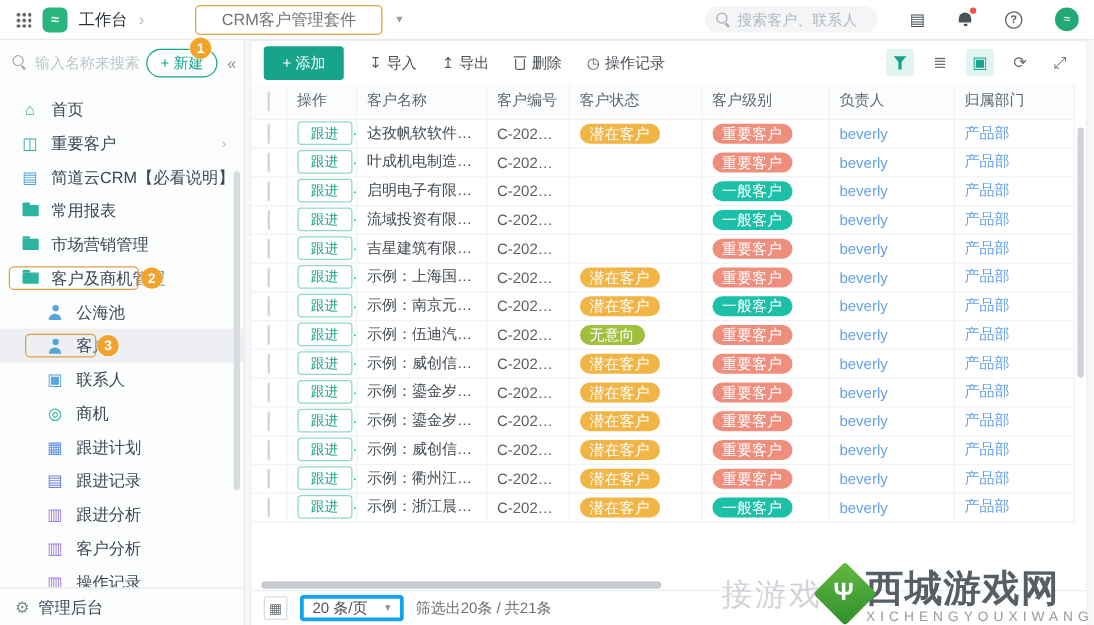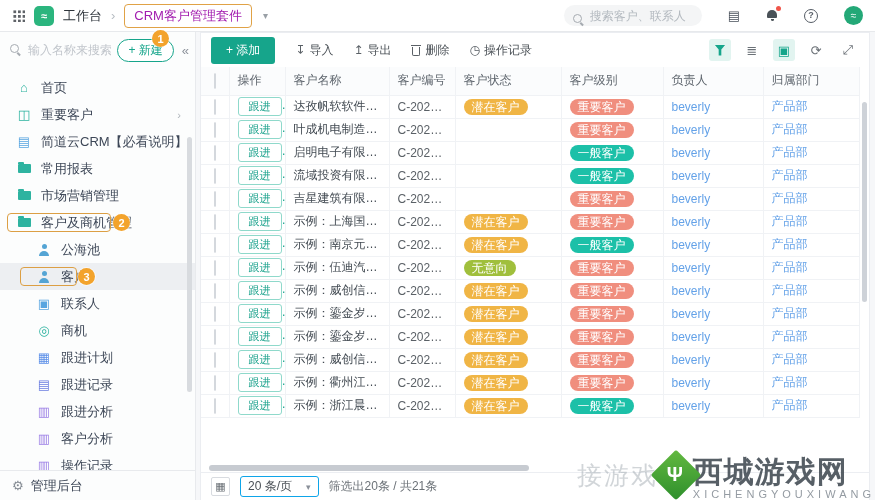--- a/index.html
+++ b/index.html
@@ -6,26 +6,26 @@
   html,body { width:875px; height:500px; overflow:hidden; }
   body { font-family:"Liberation Sans","DejaVu Sans",sans-serif; background:#fff; position:relative; font-size:12px; color:#3f464d; }
 
   
   .topbar { height:32px; background:#fff; border-bottom:1px solid #e7e9ec; display:flex; align-items:center; padding:0 12px; position:relative; z-index:10; }
   .tb-left { display:flex; align-items:center; gap:9px; }
   .i-griddots { width:13px; height:13px; background-image:radial-gradient(circle,#5f6368 1.3px,transparent 1.4px); background-size:4.6px 4.6px; background-position:.5px .5px; }
   .app-logo { width:20px; height:20px; border-radius:5px; background:#2bb57e; color:#fff; font-size:11px; display:flex; align-items:center; justify-content:center; font-weight:bold; }
   .tb-appname { font-size:13px; color:#2d333a; }
   .tb-sep { color:#b6bcc2; font-size:13px; }
-  .suite-box { border:1px solid #e0a246; border-radius:4px; padding:2px 9px; font-size:13px; color:#a21caf; background:#fff; }
+  .suite-box { border:1px solid #e0a246; border-radius:4px; padding:2px 20px; font-size:13px; color:#737373; background:#fff;margin-left:32px; }
   .tb-caret { color:#9aa0a6; font-size:10px; margin-left:2px; }
   .tb-right { margin-left:auto; display:flex; align-items:center; gap:26px; }
   .tb-search { width:138px; height:21px; background:#f4f5f6; border:none; border-radius:11px; padding:0 10px 0 26px; font-size:12px; color:#555; outline:none; font-family:inherit; }
   .tb-search::placeholder { color:#b3b9bf; }
-  .tb-search-wrap { position:relative; display:flex; align-items:flex-end; }
+  .tb-search-wrap { position:relative; display:flex; align-items:center; }
   .tb-search-wrap .i-search { position:absolute; left:9px; }
   .i-search { width:12px; height:12px; position:relative; display:inline-block; }
   .i-search::before { content:""; position:absolute; top:0; left:0; width:7px; height:7px; border:1.4px solid #a6abb1; border-radius:50%; }
   .i-search::after { content:""; position:absolute; left:8px; top:8px; width:4px; height:1.6px; background:#a6abb1; transform:rotate(45deg); transform-origin:0 0; }
   .tb-ico { position:relative; color:#48505a; font-size:13px; line-height:1; cursor:pointer; }
   .i-bell { width:12px; height:12px; position:relative; display:inline-block; }
   .i-bell::before { content:""; position:absolute; left:1px; top:1px; width:10px; height:8px; background:#4a5258; border-radius:5px 5px 1px 1px; }
   .i-bell::after { content:""; position:absolute; left:4.5px; bottom:0; width:3px; height:2px; background:#4a5258; border-radius:0 0 2px 2px; }
   .bell-dot { position:absolute; right:-3px; top:-3px; width:5px; height:5px; border-radius:50%; background:#f0554a; }
   .i-help { width:14px; height:14px; border:1.3px solid #565d66; border-radius:50%; color:#565d66; font-size:9px; display:flex; align-items:center; justify-content:center; font-weight:bold; }
@@ -89,21 +89,21 @@
   .cell-code { color:#5a6066; }
   .badge { display:inline-block; padding:1px 8px; border-radius:9px; font-size:12px; color:#fff; line-height:14px; }
   .cell-link { color:#64a2e8; cursor:pointer; text-decoration:none; }
   .v-scrollthumb { position:absolute; right:2px; top:35px; width:5px; height:200px; background:#ced2d8; border-radius:3px; }
   .h-scrollbar { height:8px; position:relative; }
   .h-scrollthumb { position:absolute; left:8px; top:1px; width:320px; height:6px; background:#c7cbd1; border-radius:3px; }
 
   
   .pager { height:28px; border-top:1px solid #eceef2; display:flex; align-items:center; padding:0 10px; gap:10px; background:#fff; }
   .pager-grid { width:19px; height:19px; border:1px solid #d8dbe0; border-radius:2px; display:flex; align-items:center; justify-content:center; color:#6b7177; font-size:11px; background:#fff; cursor:pointer; }
-  .page-size { height:21px; border:1px solid #0ea5e9; border-radius:3px; display:flex; align-items:center; padding:0 7px; gap:14px; font-size:12px; color:#4a5056; background:#fff; cursor:pointer; }
+  .page-size { height:21px; border:3px solid #0ea5e9; border-radius:3px; display:flex; align-items:center; padding:0 7px; gap:14px; font-size:12px; color:#4a5056; background:#fff; cursor:pointer; }
   .ps-caret { color:#8a9099; font-size:9px; }
   .pager-summary { font-size:12px; color:#6b7177; }
 
   
   .ann-circle { position:absolute; width:17px; height:17px; border-radius:50%; background:#f3a32c; color:#fff; font-size:11px; font-weight:bold; display:flex; align-items:center; justify-content:center; z-index:60; box-shadow:0 0 0 1px rgba(255,255,255,.55); }
   .ann-box { position:absolute; border:1.5px solid #dc9f44; border-radius:4px; z-index:55; pointer-events:none; }
 
   
   .watermark { position:absolute; right:0; bottom:0; z-index:40; pointer-events:none; display:flex; align-items:flex-end; }
   .wm-ghost { position:absolute; right:190px; bottom:8px; font-size:25px; color:#9aa3ab; opacity:.45; letter-spacing:2px; white-space:nowrap; }

